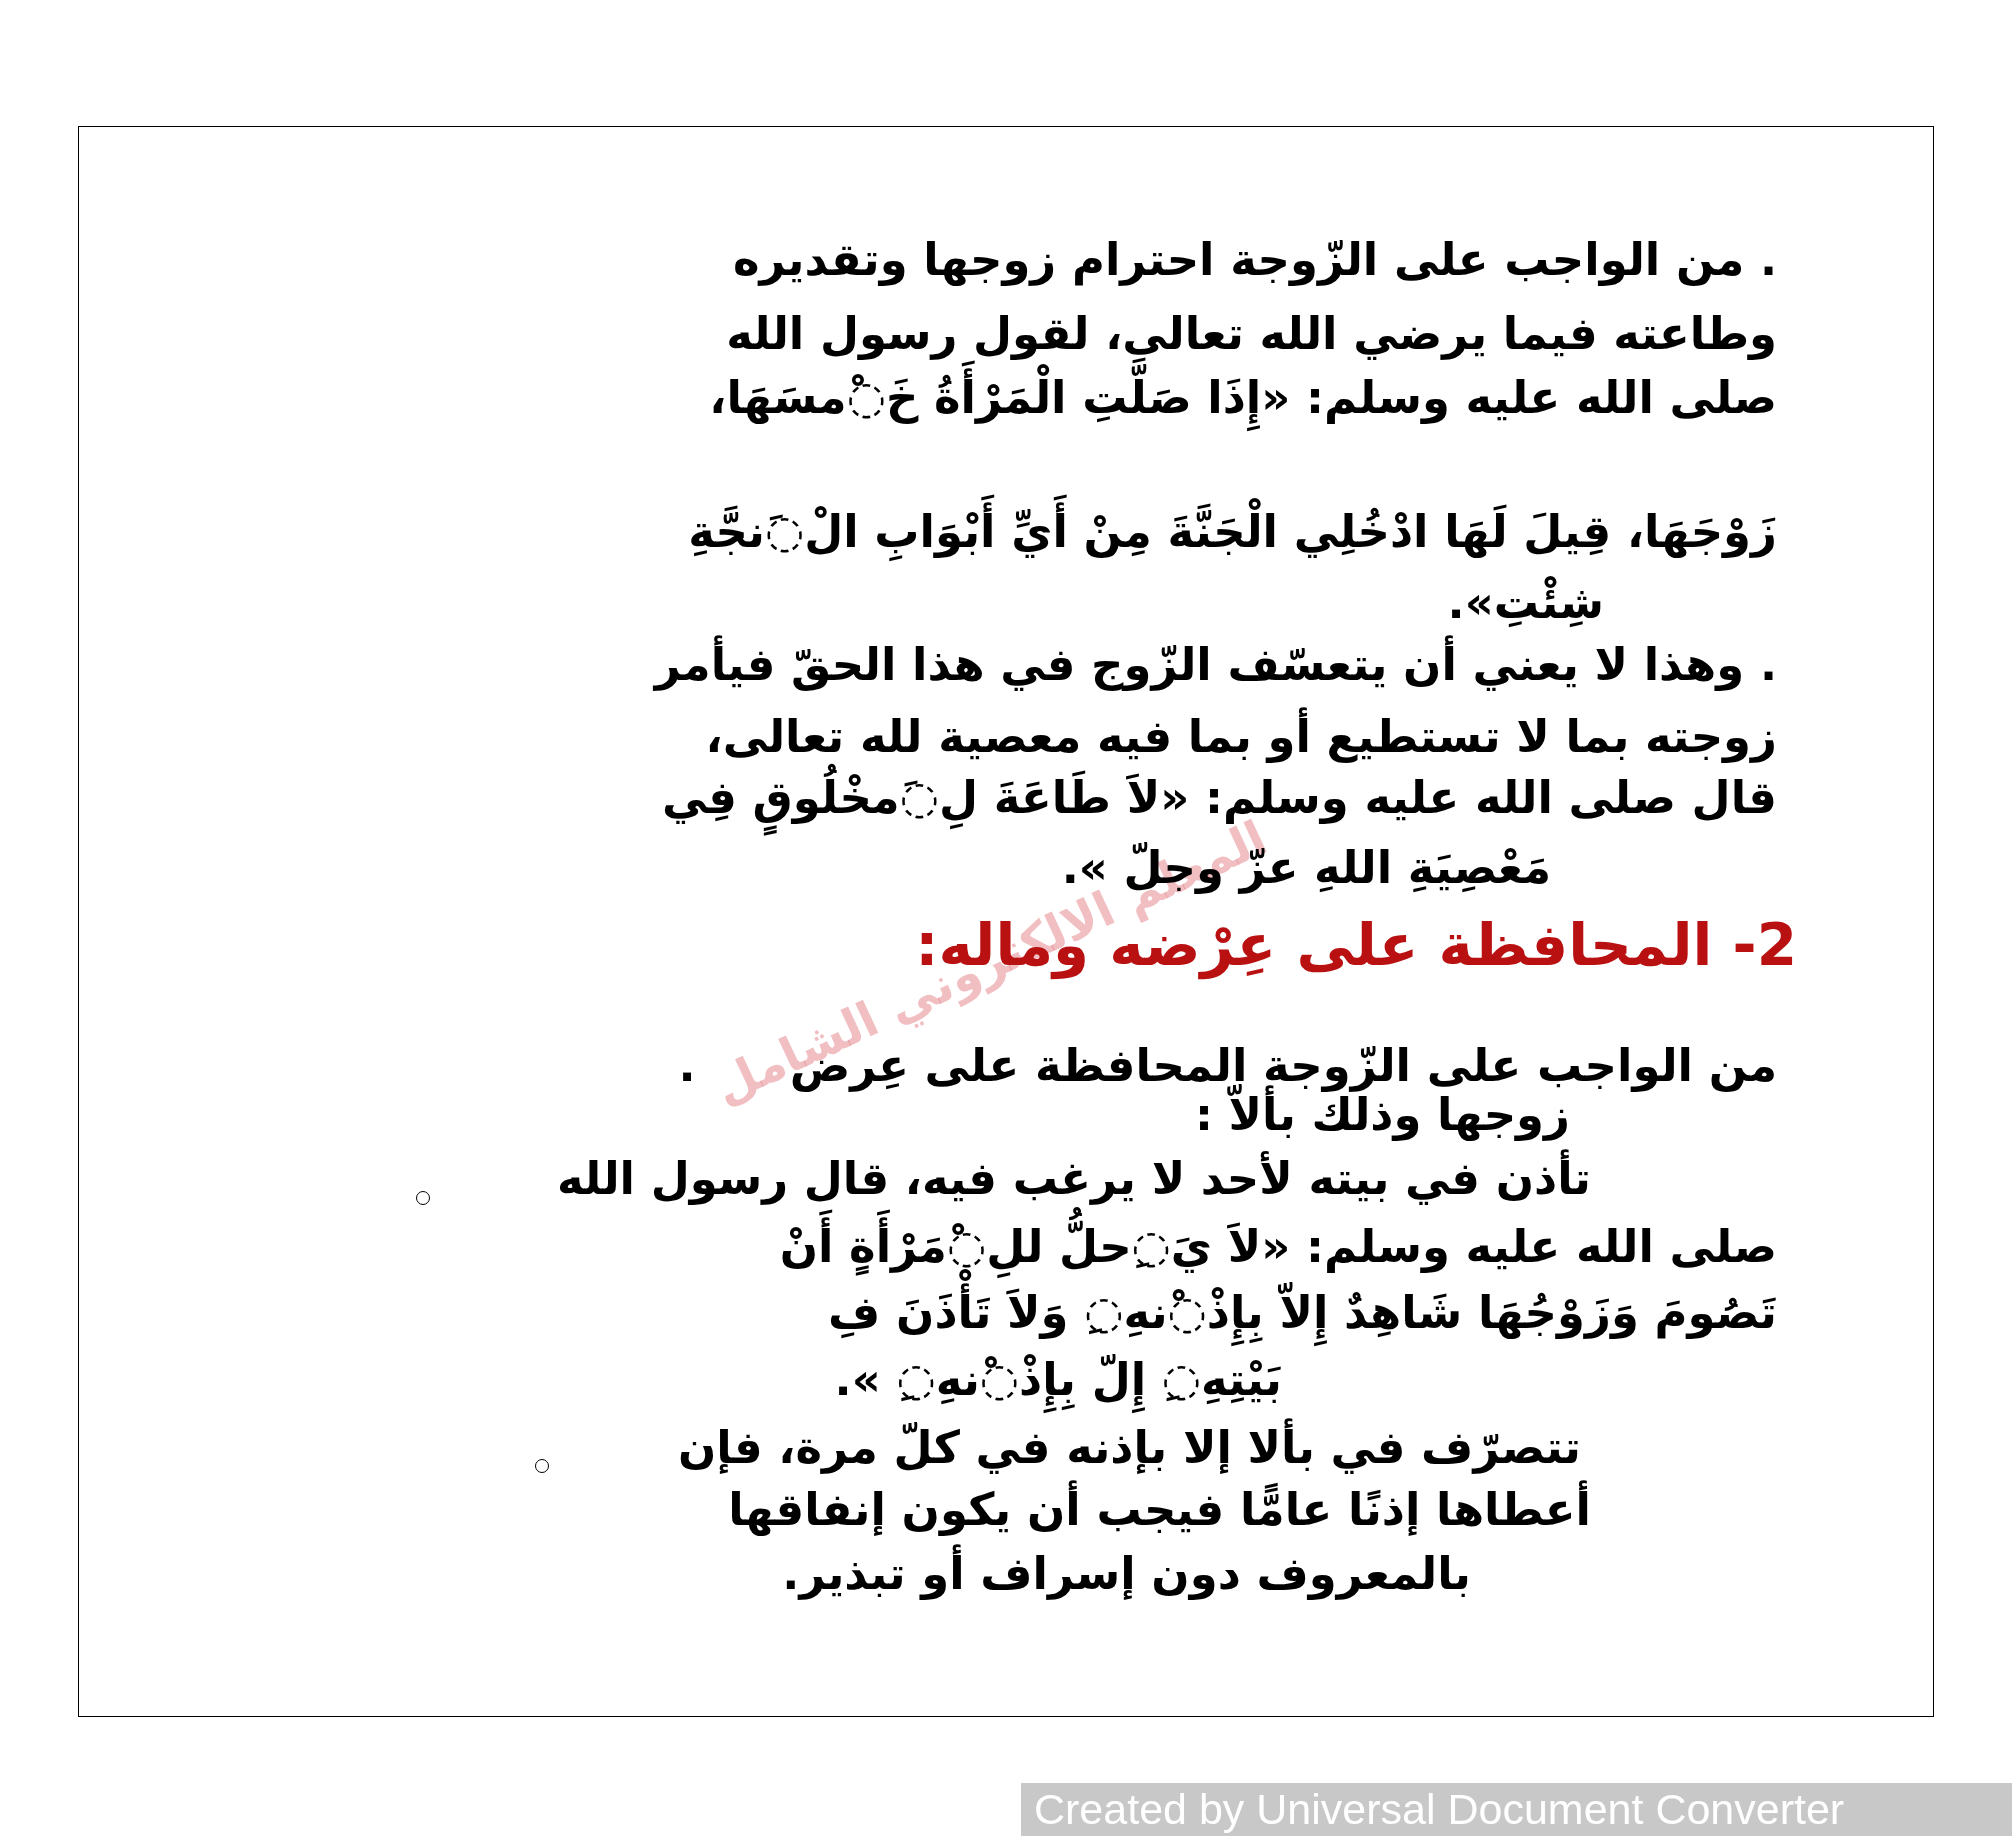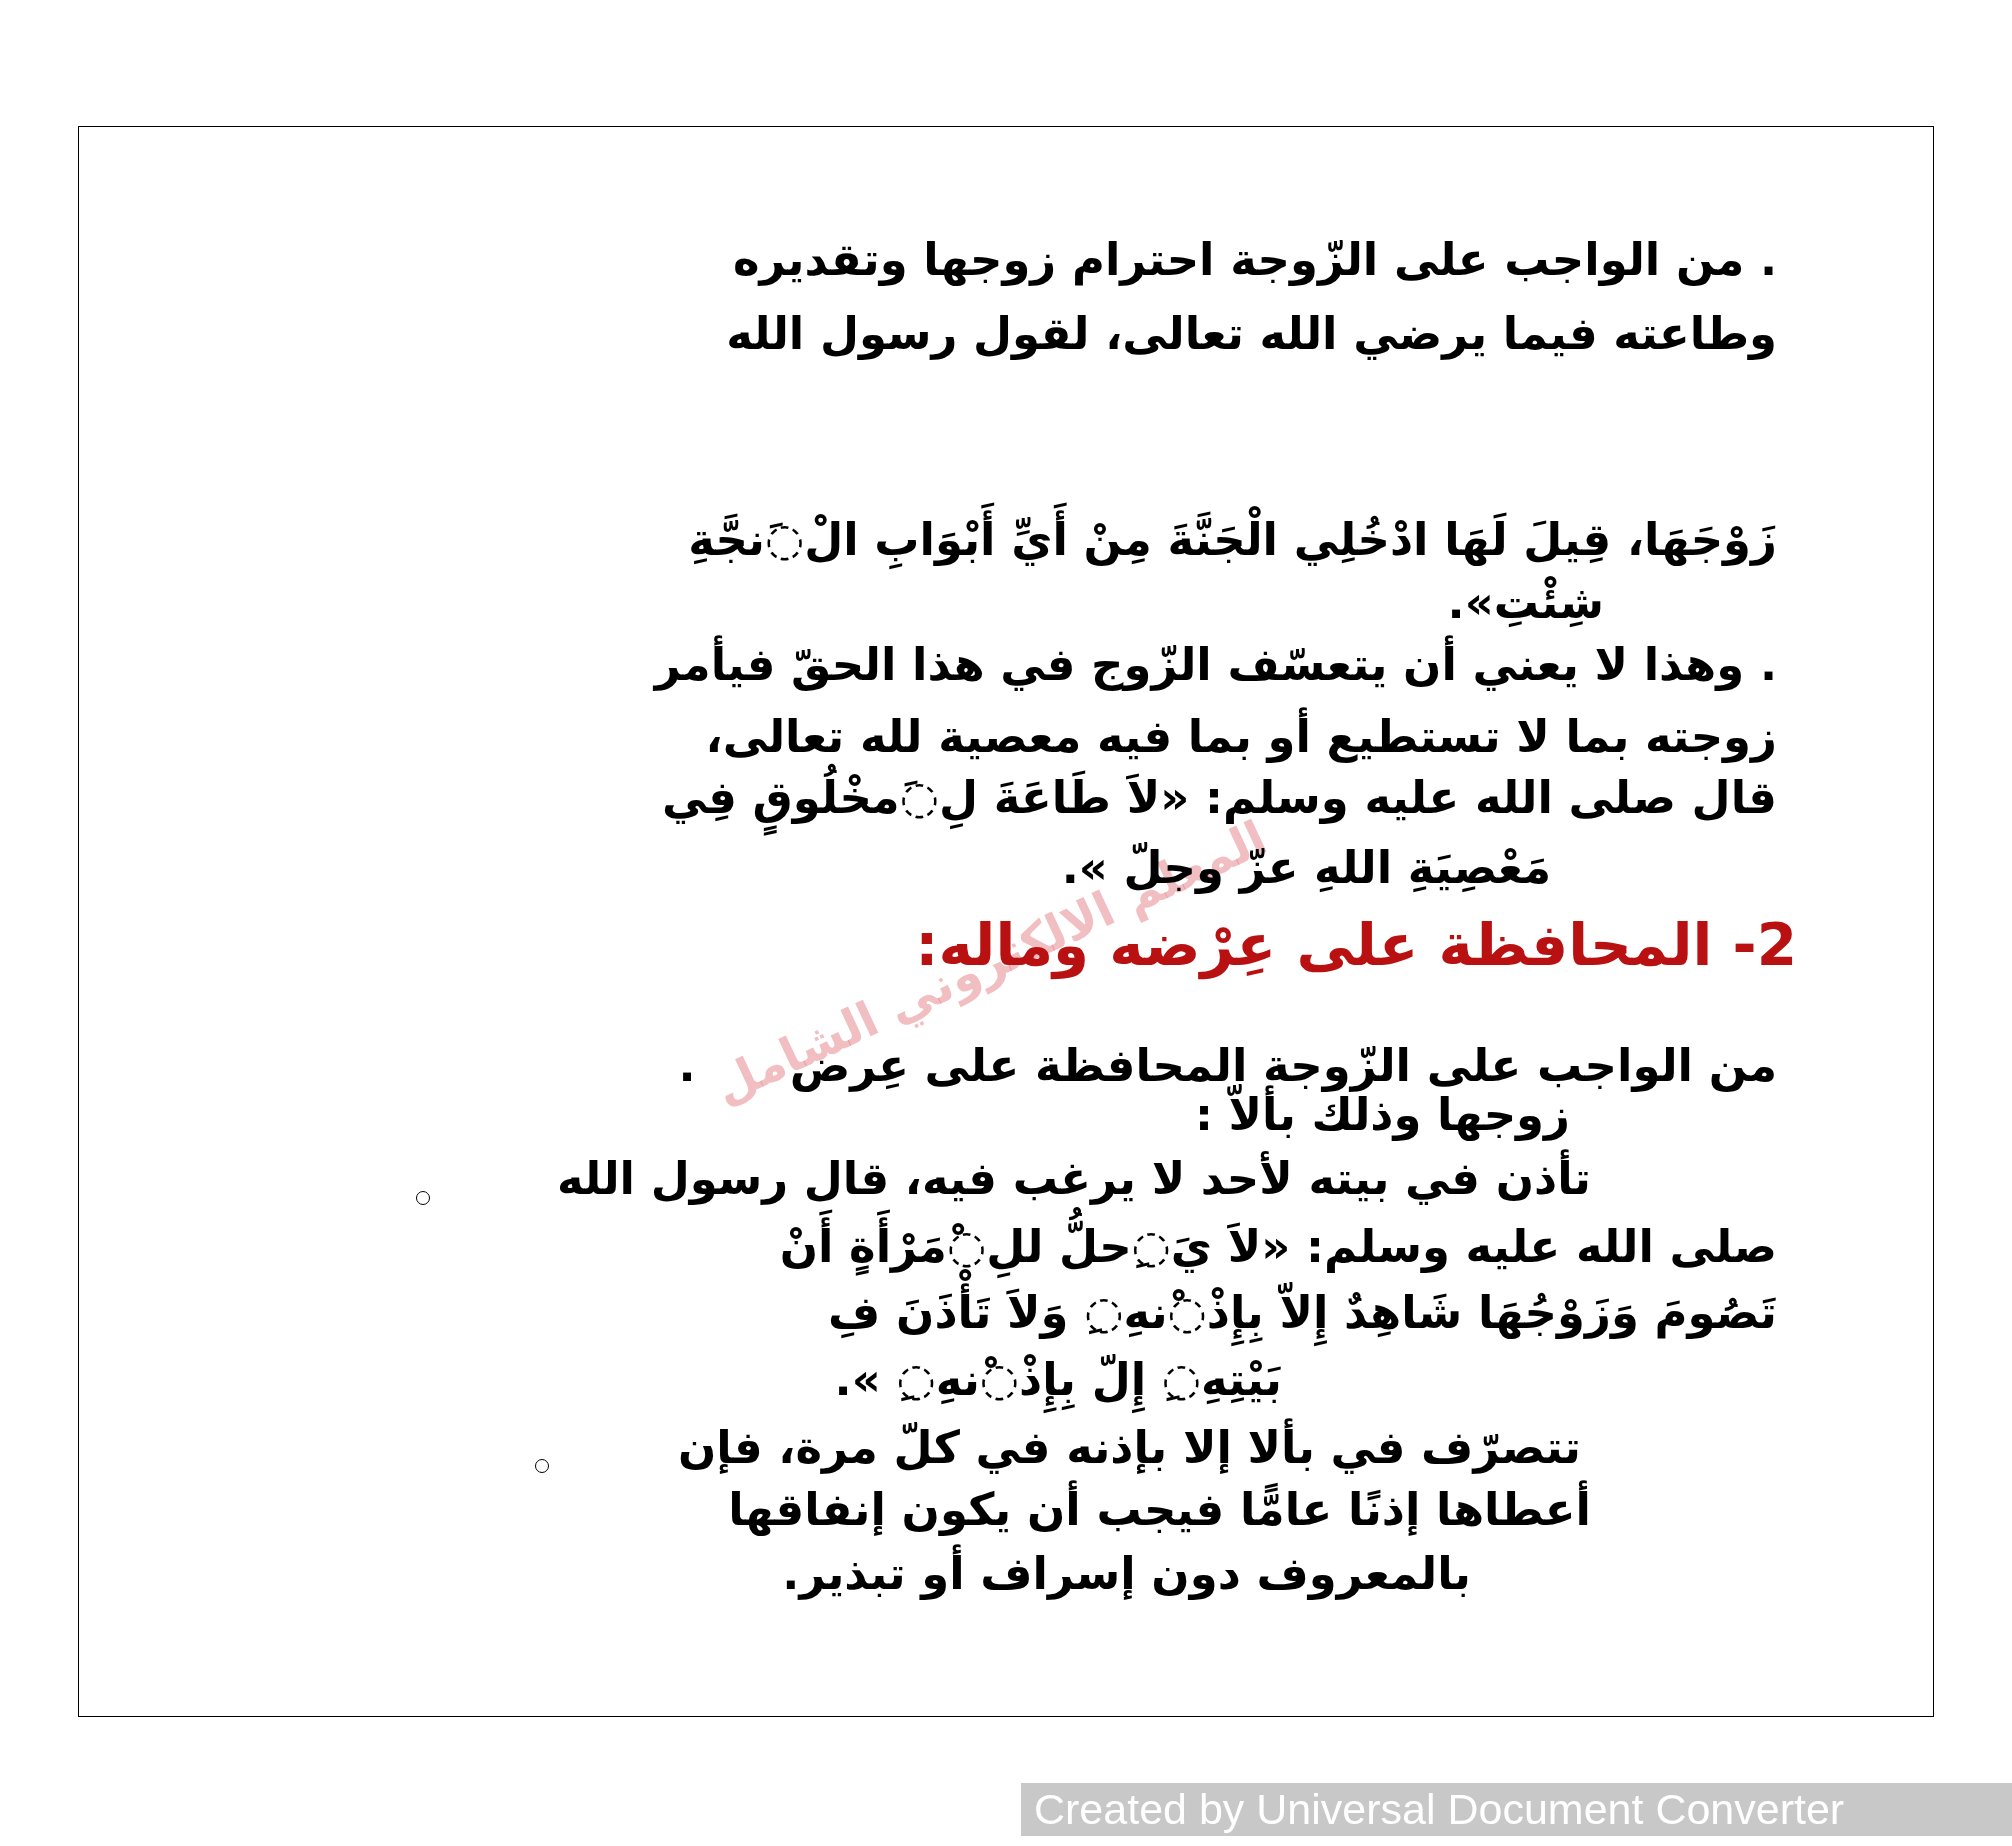--- a/index.html
+++ b/index.html
@@ -83,21 +83,22 @@
 </head>
 <body>
 
 <div id="canvas">
   <div class="page">
 
     <div class="watermark">المعلم الالكتروني الشامل</div>
 
     <div class="ln" style="top:100px">. من الواجب على الزّوجة احترام زوجها وتقديره</div>
     <div class="ln" style="top:174px">وطاعته فيما يرضي الله تعالى، لقول رسول الله</div>
-    <div class="ln" style="top:380px">زَوْجَهَا، قِيلَ لَهَا ادْخُلِي الْجَنَّةَ مِنْ أَيِّ أَبْوَابِ الْ◌َنجَّةِ</div>
+    <div class="ln" style="top:238px">صلى الله عليه وسلم: «إِذَا صَلَّتِ الْمَرْأَةُ خَ◌ْمسَهَا،</div>
+    <div class="ln" style="top:372px">زَوْجَهَا، قِيلَ لَهَا ادْخُلِي الْجَنَّةَ مِنْ أَيِّ أَبْوَابِ الْ◌َنجَّةِ</div>
     <div class="ln" style="top:443px; right:329px">شِئْتِ».</div>
     <div class="ln" style="top:505px">. وهذا لا يعني أن يتعسّف الزّوج في هذا الحقّ فيأمر</div>
     <div class="ln" style="top:577px">زوجته بما لا تستطيع أو بما فيه معصية لله تعالى،</div>
     <div class="ln" style="top:638px">قال صلى الله عليه وسلم: «لاَ طَاعَةَ لِ◌َمخْلُوقٍ فِي</div>
     <div class="ln" style="top:708px; right:382px">مَعْصِيَةِ اللهِ عزّ وجلّ ».</div>
 
     <div class="heading" style="top:783px; right:136px; color:#b91111">2- المحافظة على عِرْضه وماله:</div>
 
     <div class="ln" style="top:906px">من الواجب على الزّوجة المحافظة على عِرض&nbsp;&nbsp;&nbsp;&nbsp;&nbsp;&nbsp;.</div>
     <div class="ln" style="top:955px; right:363px">زوجها وذلك بألاّ :</div>

